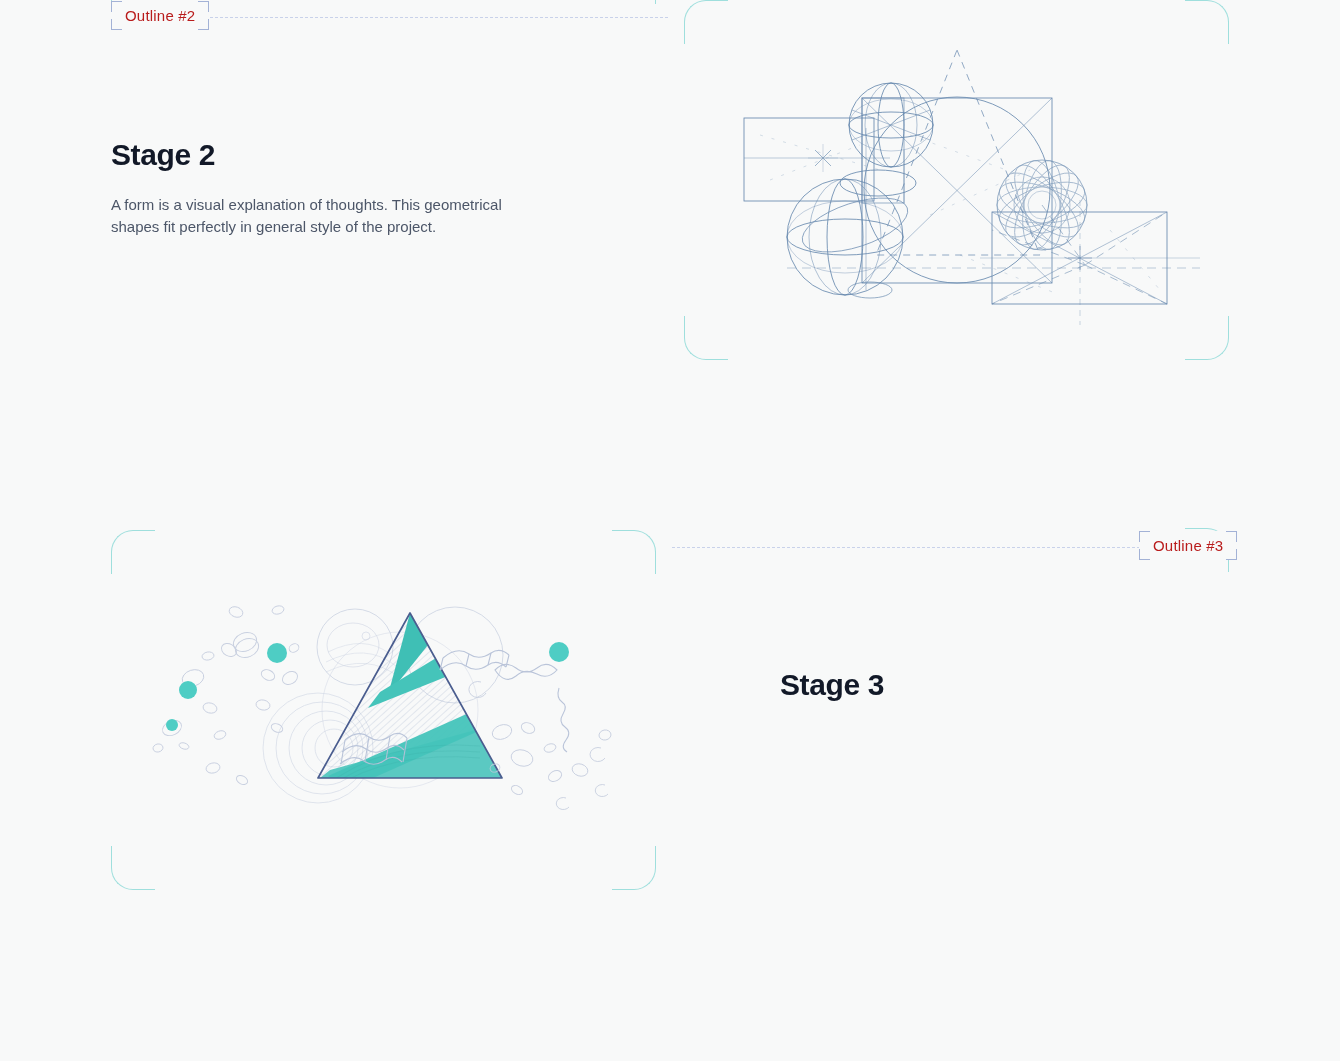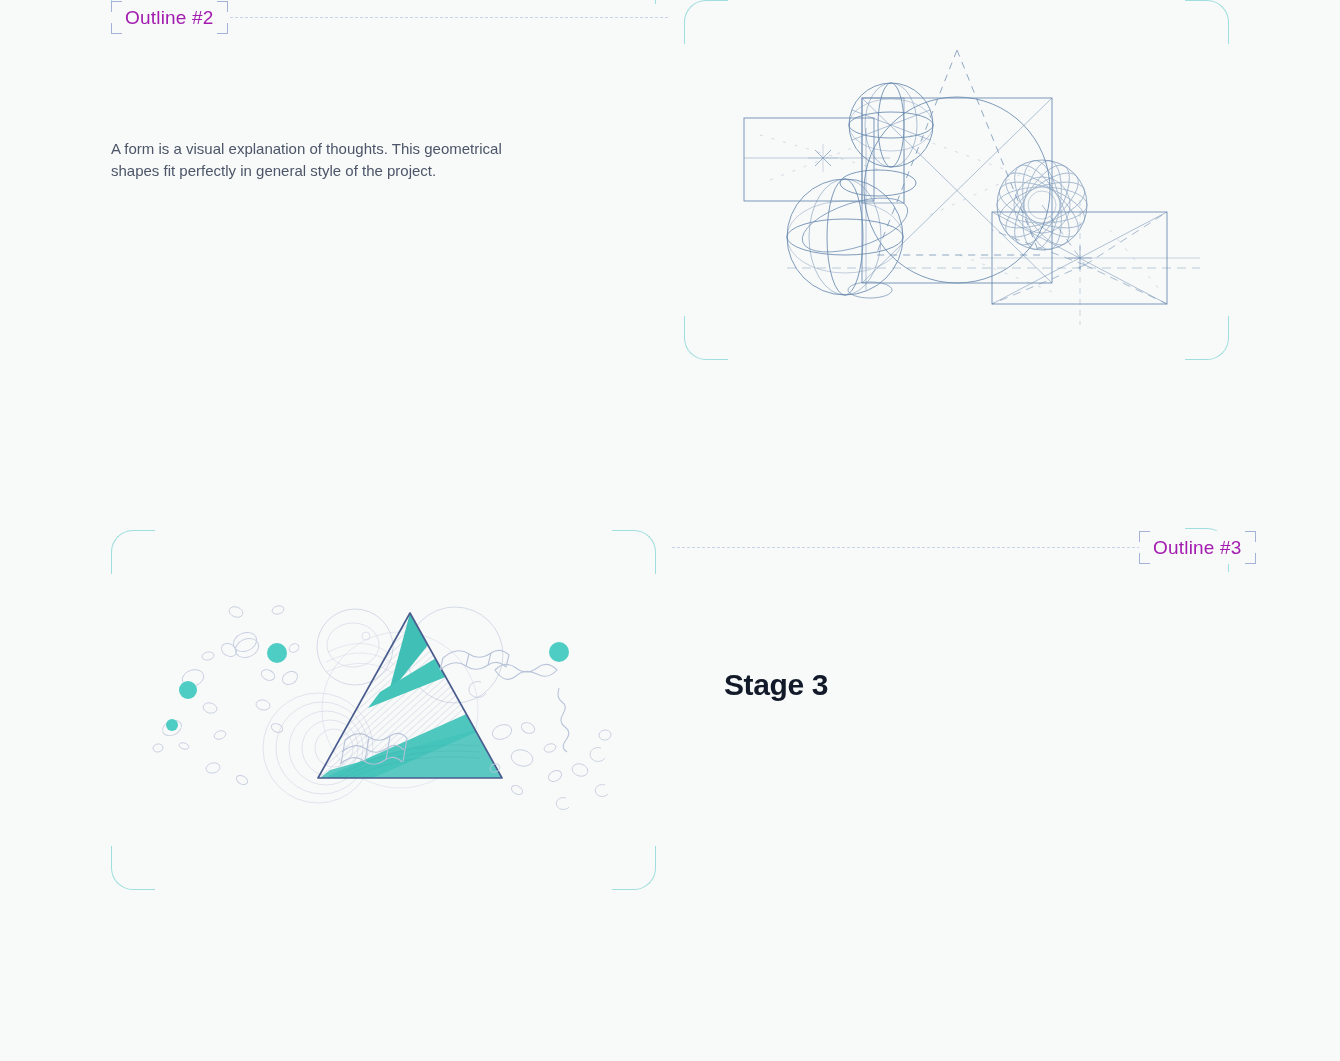--- a/index.html
+++ b/index.html
@@ -40,23 +40,23 @@
   .badge {
     position: absolute;
     display: inline-flex;
     align-items: center;
     justify-content: center;
     padding: 7px 14px;
     background: #f8f9f9;
     z-index: 3;
   }
   .badge .label {
-    font-size: 19px;
+    font-size: 15px;
     line-height: 1;
-    color: #a21caf;
+    color: #b91c1c;
     letter-spacing: .2px;
     white-space: nowrap;
   }
   .badge .bc {
     position: absolute;
     width: 11px;
     height: 11px;
     border: 1.4px solid #a3b2d6;
   }
   .badge .tl { top: 0; left: 0;  border-right: none; border-bottom: none; }
@@ -113,20 +113,21 @@
 
     <div class="badge" style="left:111px; top:1px;">
       <span class="bc tl"></span>
       <span class="bc tr"></span>
       <span class="bc bl"></span>
       <span class="bc br"></span>
       <span class="label">Outline #2</span>
     </div>
 
     <div style="position:absolute; left:111px; top:138px; width:430px;">
+      <div class="stage-title">Stage 2</div>
       <div class="stage-desc">A form is a visual explanation of thoughts. This geometrical shapes fit perfectly in general style of the project.</div>
     </div>
 
     <div class="art" style="left:730px; top:40px; width:470px; height:290px;">
       <svg width="470" height="290" viewBox="0 0 470 290">
         <g fill="none" stroke="#5b7fa8" stroke-width="0.85" opacity="0.92">
 
           <rect x="14" y="78" width="130" height="83"></rect>
           <line x1="14" y1="118" x2="160" y2="118" opacity="0.5"></line>
 
@@ -240,21 +241,21 @@
     <div class="dash-line" style="left:672px; top:47px; width:468px;"></div>
 
     <div class="badge" style="left:1139px; top:31px;">
       <span class="bc tl"></span>
       <span class="bc tr"></span>
       <span class="bc bl"></span>
       <span class="bc br"></span>
       <span class="label">Outline #3</span>
     </div>
 
-    <div style="position:absolute; left:724px; top:668px; width:440px; transform:translateY(-500px);">
+    <div style="position:absolute; left:780px; top:668px; width:440px; transform:translateY(-500px);">
       <div class="stage-title">Stage 3</div>
     </div>
 
     <div class="art" style="left:150px; top:100px; width:485px; height:220px;">
       <svg width="485" height="220" viewBox="0 0 485 220">
         <defs>
 
           <pattern id="hatch" width="5" height="5" patternTransform="rotate(48)" patternUnits="userSpaceOnUse">
             <line x1="0" y1="0" x2="0" y2="5" stroke="#aab6cf" stroke-width="0.9" opacity="0.65"></line>
           </pattern>

